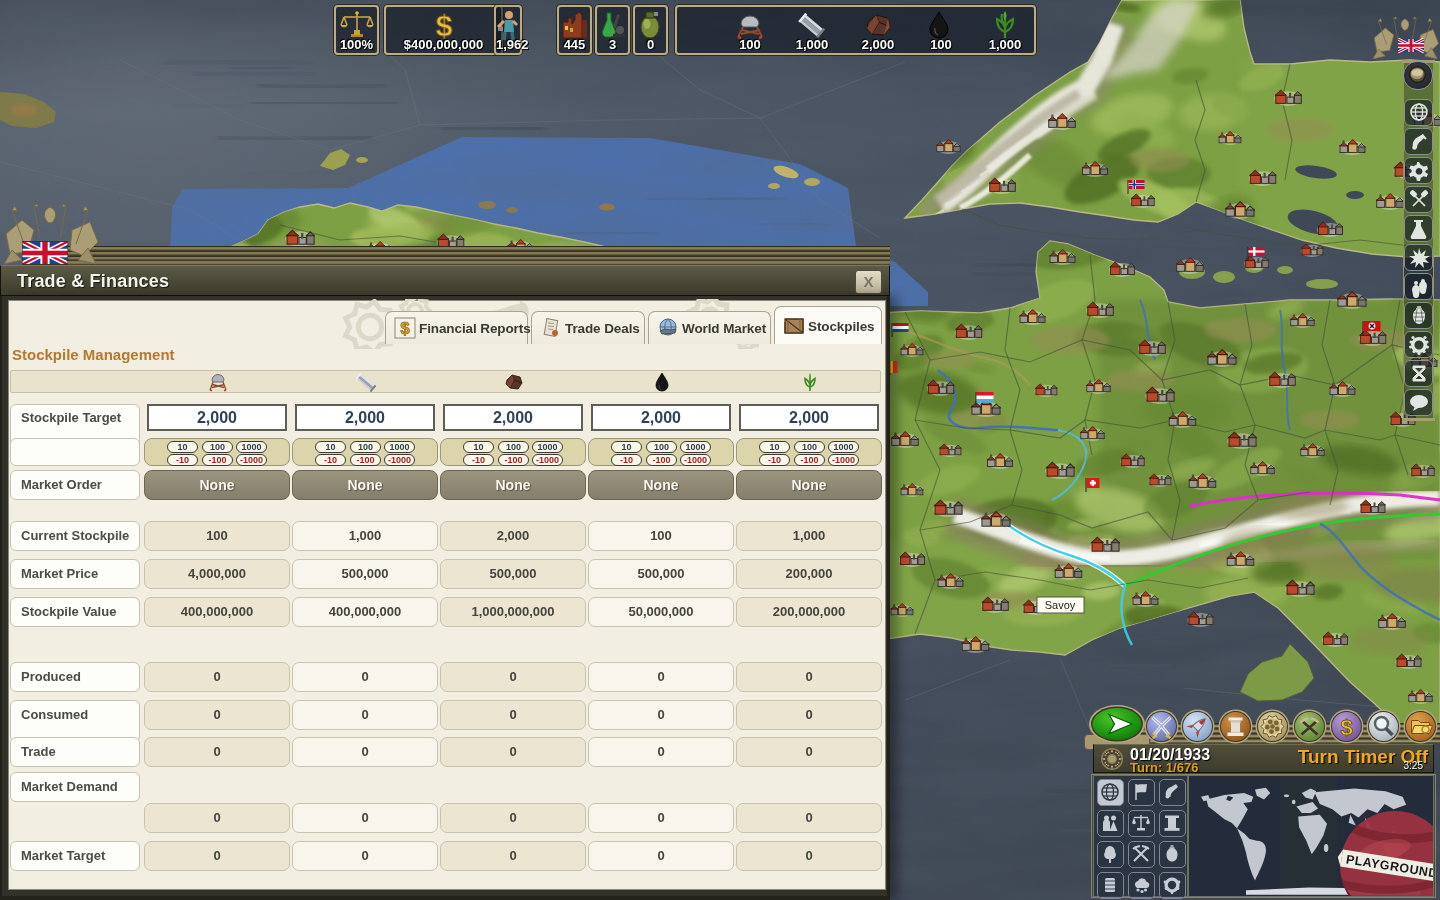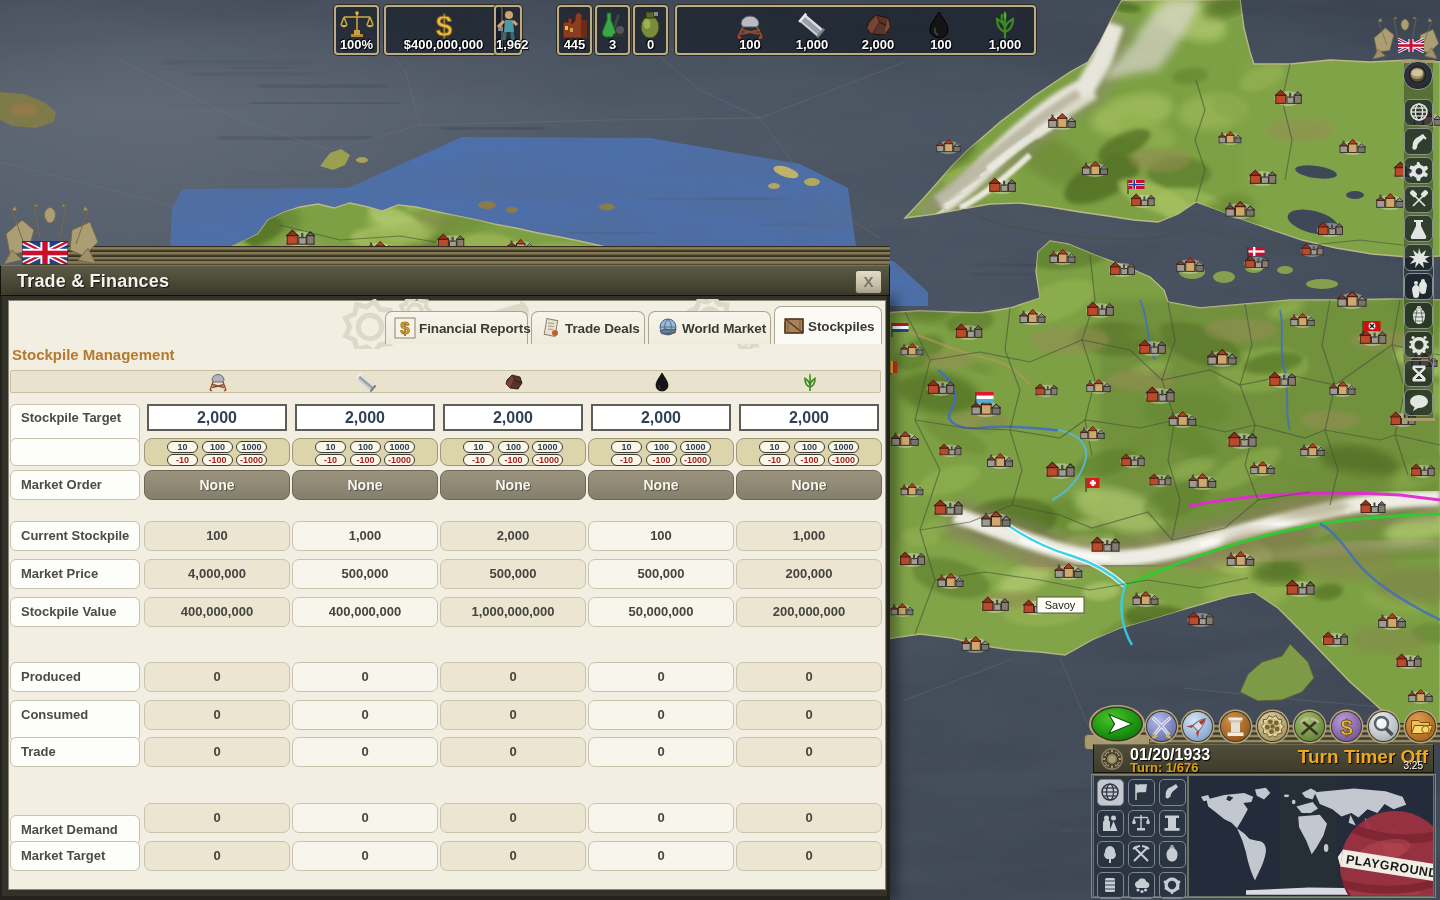--- a/index.html
+++ b/index.html
@@ -858,21 +858,21 @@
 <div class="cell cb" style="left:292px;top:435px">0</div>
 <div class="cell ca" style="left:440px;top:435px">0</div>
 <div class="cell cb" style="left:588px;top:435px">0</div>
 <div class="cell ca" style="left:736px;top:435px">0</div>
 <div class="lblbox" style="top:472px;height:30px;line-height:28px">Trade</div>
 <div class="cell ca" style="left:144px;top:472px">0</div>
 <div class="cell cb" style="left:292px;top:472px">0</div>
 <div class="cell ca" style="left:440px;top:472px">0</div>
 <div class="cell cb" style="left:588px;top:472px">0</div>
 <div class="cell ca" style="left:736px;top:472px">0</div>
-<div class="lblbox" style="top:550px;height:30px;line-height:28px">Market Demand</div>
+<div class="lblbox" style="top:507px;height:30px;line-height:28px">Market Demand</div>
 <div class="cell ca" style="left:144px;top:538px">0</div>
 <div class="cell cb" style="left:292px;top:538px">0</div>
 <div class="cell ca" style="left:440px;top:538px">0</div>
 <div class="cell cb" style="left:588px;top:538px">0</div>
 <div class="cell ca" style="left:736px;top:538px">0</div>
 <div class="lblbox" style="top:576px;height:30px;line-height:28px">Market Target</div>
 <div class="cell ca" style="left:144px;top:576px">0</div>
 <div class="cell cb" style="left:292px;top:576px">0</div>
 <div class="cell ca" style="left:440px;top:576px">0</div>
 <div class="cell cb" style="left:588px;top:576px">0</div>

